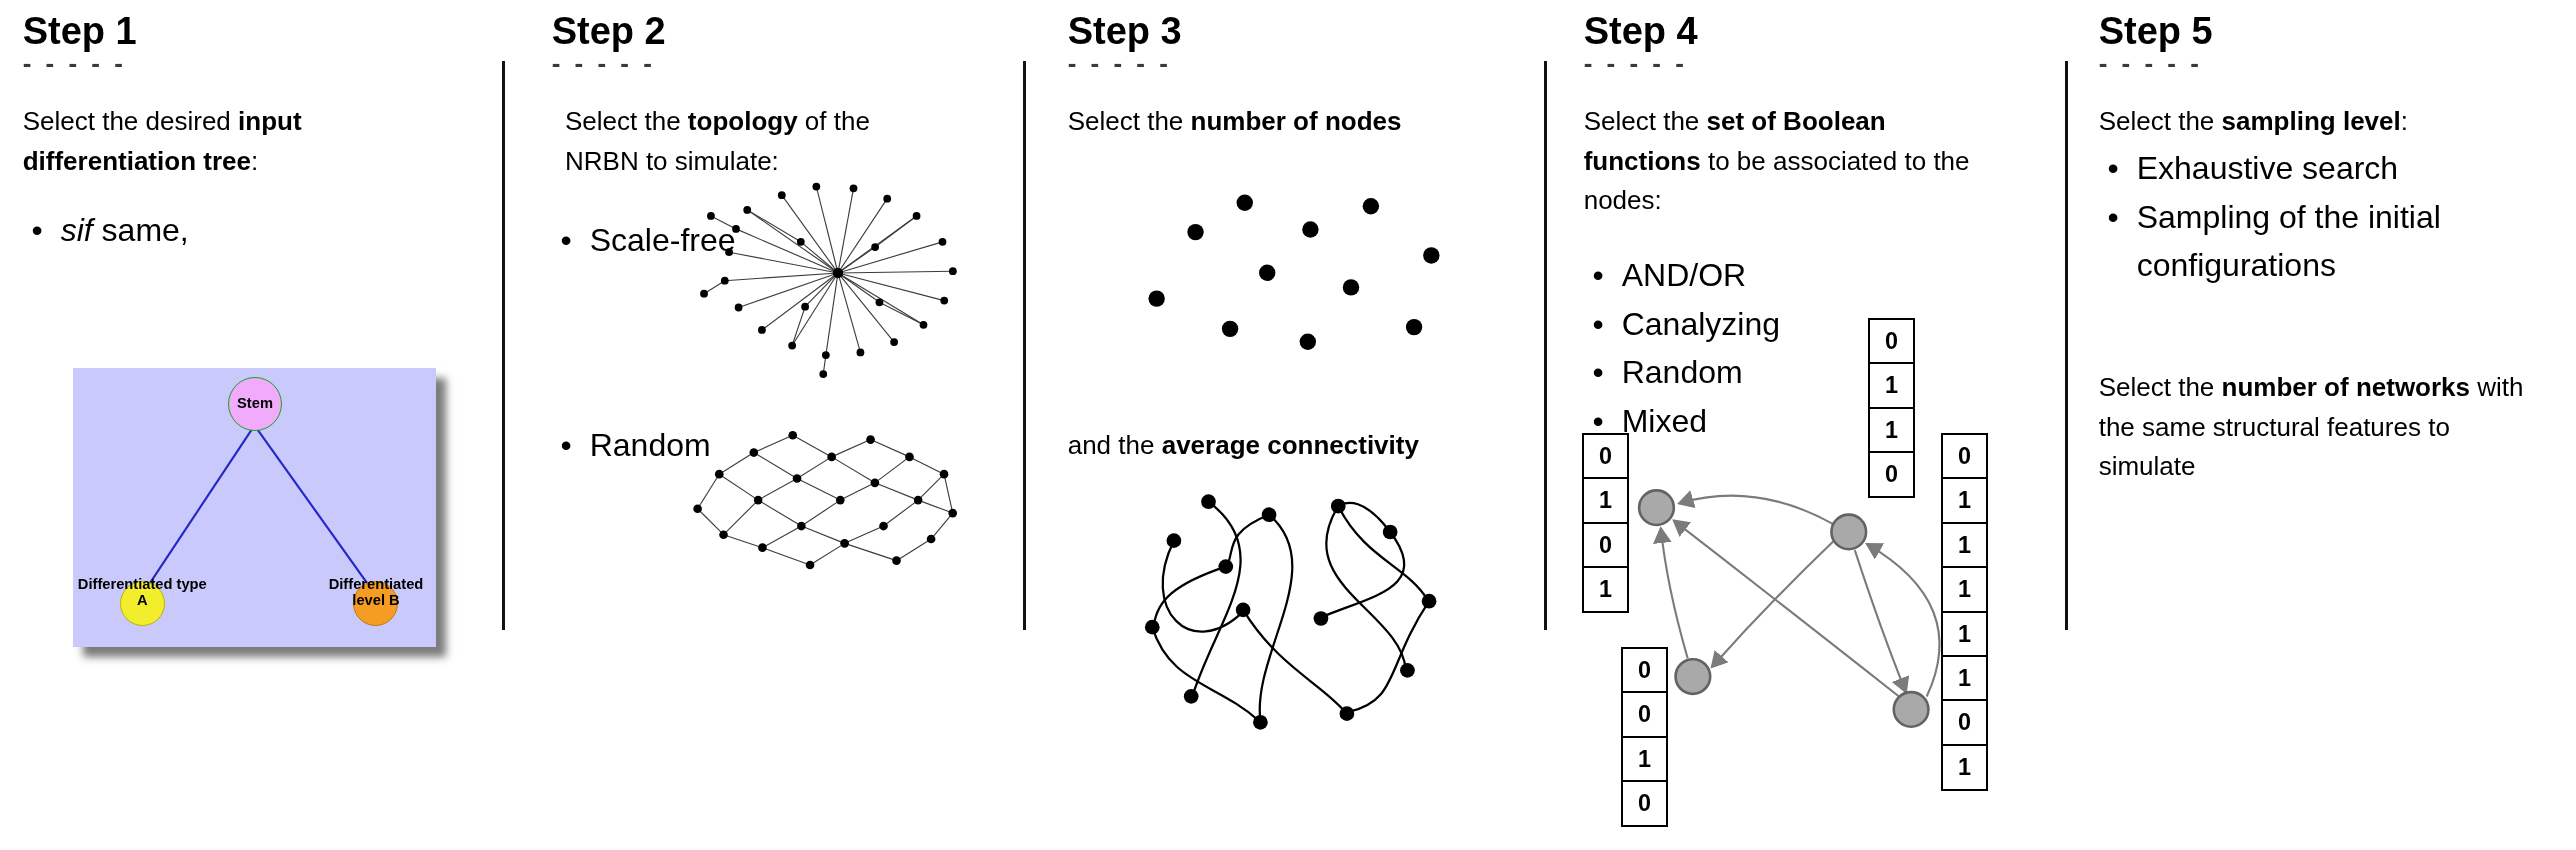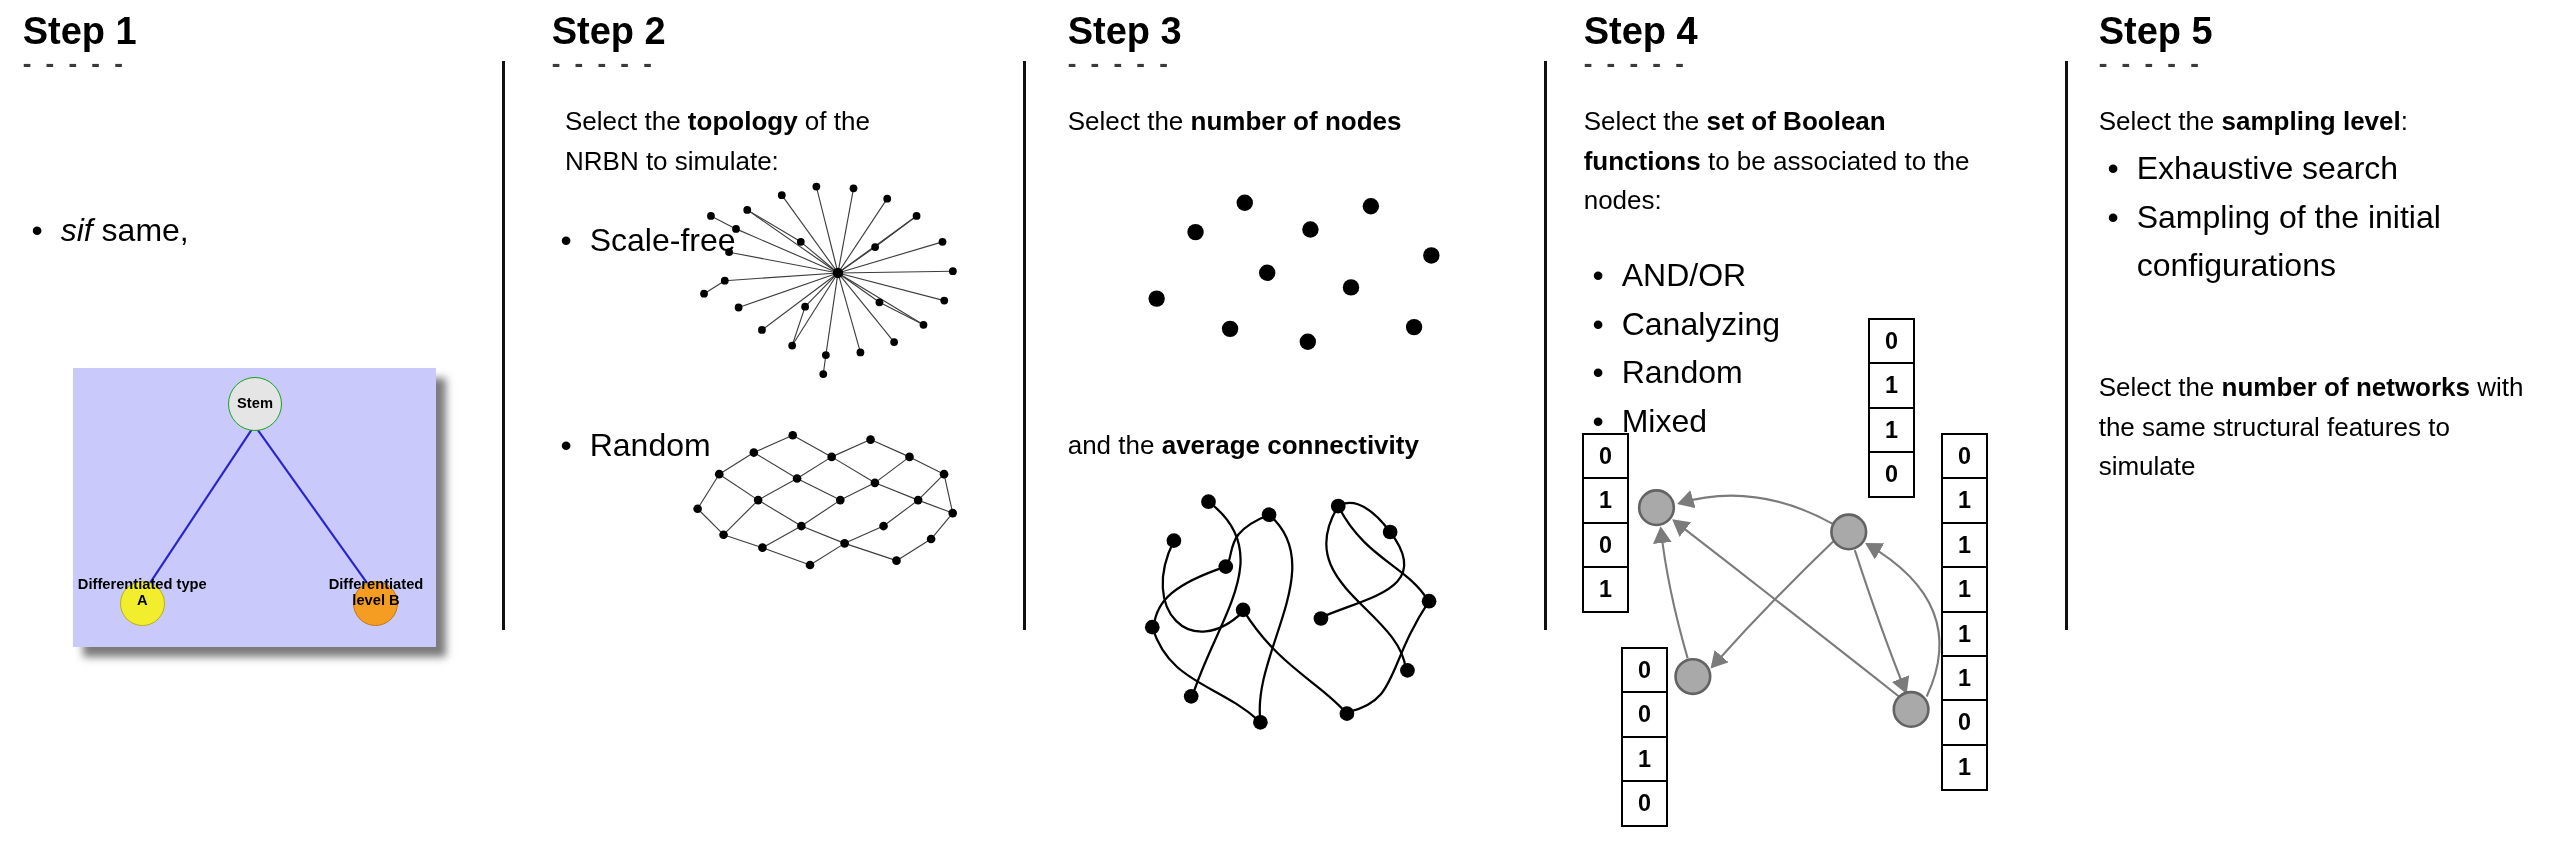--- a/index.html
+++ b/index.html
@@ -42,33 +42,36 @@
 
   <div class="divider" style="left:502px"></div>
   <div class="divider" style="left:1023px"></div>
   <div class="divider" style="left:1544px"></div>
   <div class="divider" style="left:2065px"></div>
 
   <div class="col" style="left:21px; width:467px">
     <div class="step-title">Step 1</div>
     <div class="dashes">- - - - -</div>
 
+    <p class="txt abs" style="top:102px; left:1.7px; width:372px; margin:0">
+      <span>Select the desired </span><span class="b">input differentiation tree</span><span>:</span>
+    </p>
 
     <div class="abs" style="top:206px; left:1.7px; width:346px">
       <div class="bullet">
         <span><span class="it">sif</span><span> same,</span></span>
       </div>
     </div>
 
     <div class="tree-box" style="left:52px; top:368px; width:363px; height:279px">
       <svg width="363" height="279" viewBox="0 0 420 322" style="position:absolute; left:0; top:0">
         <line x1="210" y1="66" x2="80" y2="262" stroke="#2626c9" stroke-width="2.5"></line>
         <line x1="210" y1="66" x2="350" y2="262" stroke="#2626c9" stroke-width="2.5"></line>
       </svg>
-      <div class="tree-node" style="left:155px; top:8.7px; width:54px; height:54px; background:#e5e5e5; border:0.9px solid #17a317; z-index:2">
+      <div class="tree-node" style="left:155px; top:8.7px; width:54px; height:54px; background:#f0abfc; border:0.9px solid #17a317; z-index:2">
         <span class="tree-label" style="position:static">Stem</span>
       </div>
       <div class="tree-node" style="left:47px; top:213px; width:45px; height:45px; background:#f2ee2d; border:0.9px solid #b9b400; z-index:2"></div>
       <div class="tree-node" style="left:280px; top:213px; width:45px; height:45px; background:#f59d22; border:0.9px solid #bf7a0e; z-index:2"></div>
       <div class="tree-label" style="left:4.3px; top:208px; width:130px">Differentiated type A</div>
       <div class="tree-label" style="left:238px; top:208px; width:130px">Differentiated level B</div>
     </div>
   </div>
 
   <div class="col" style="left:550px; width:485px">

